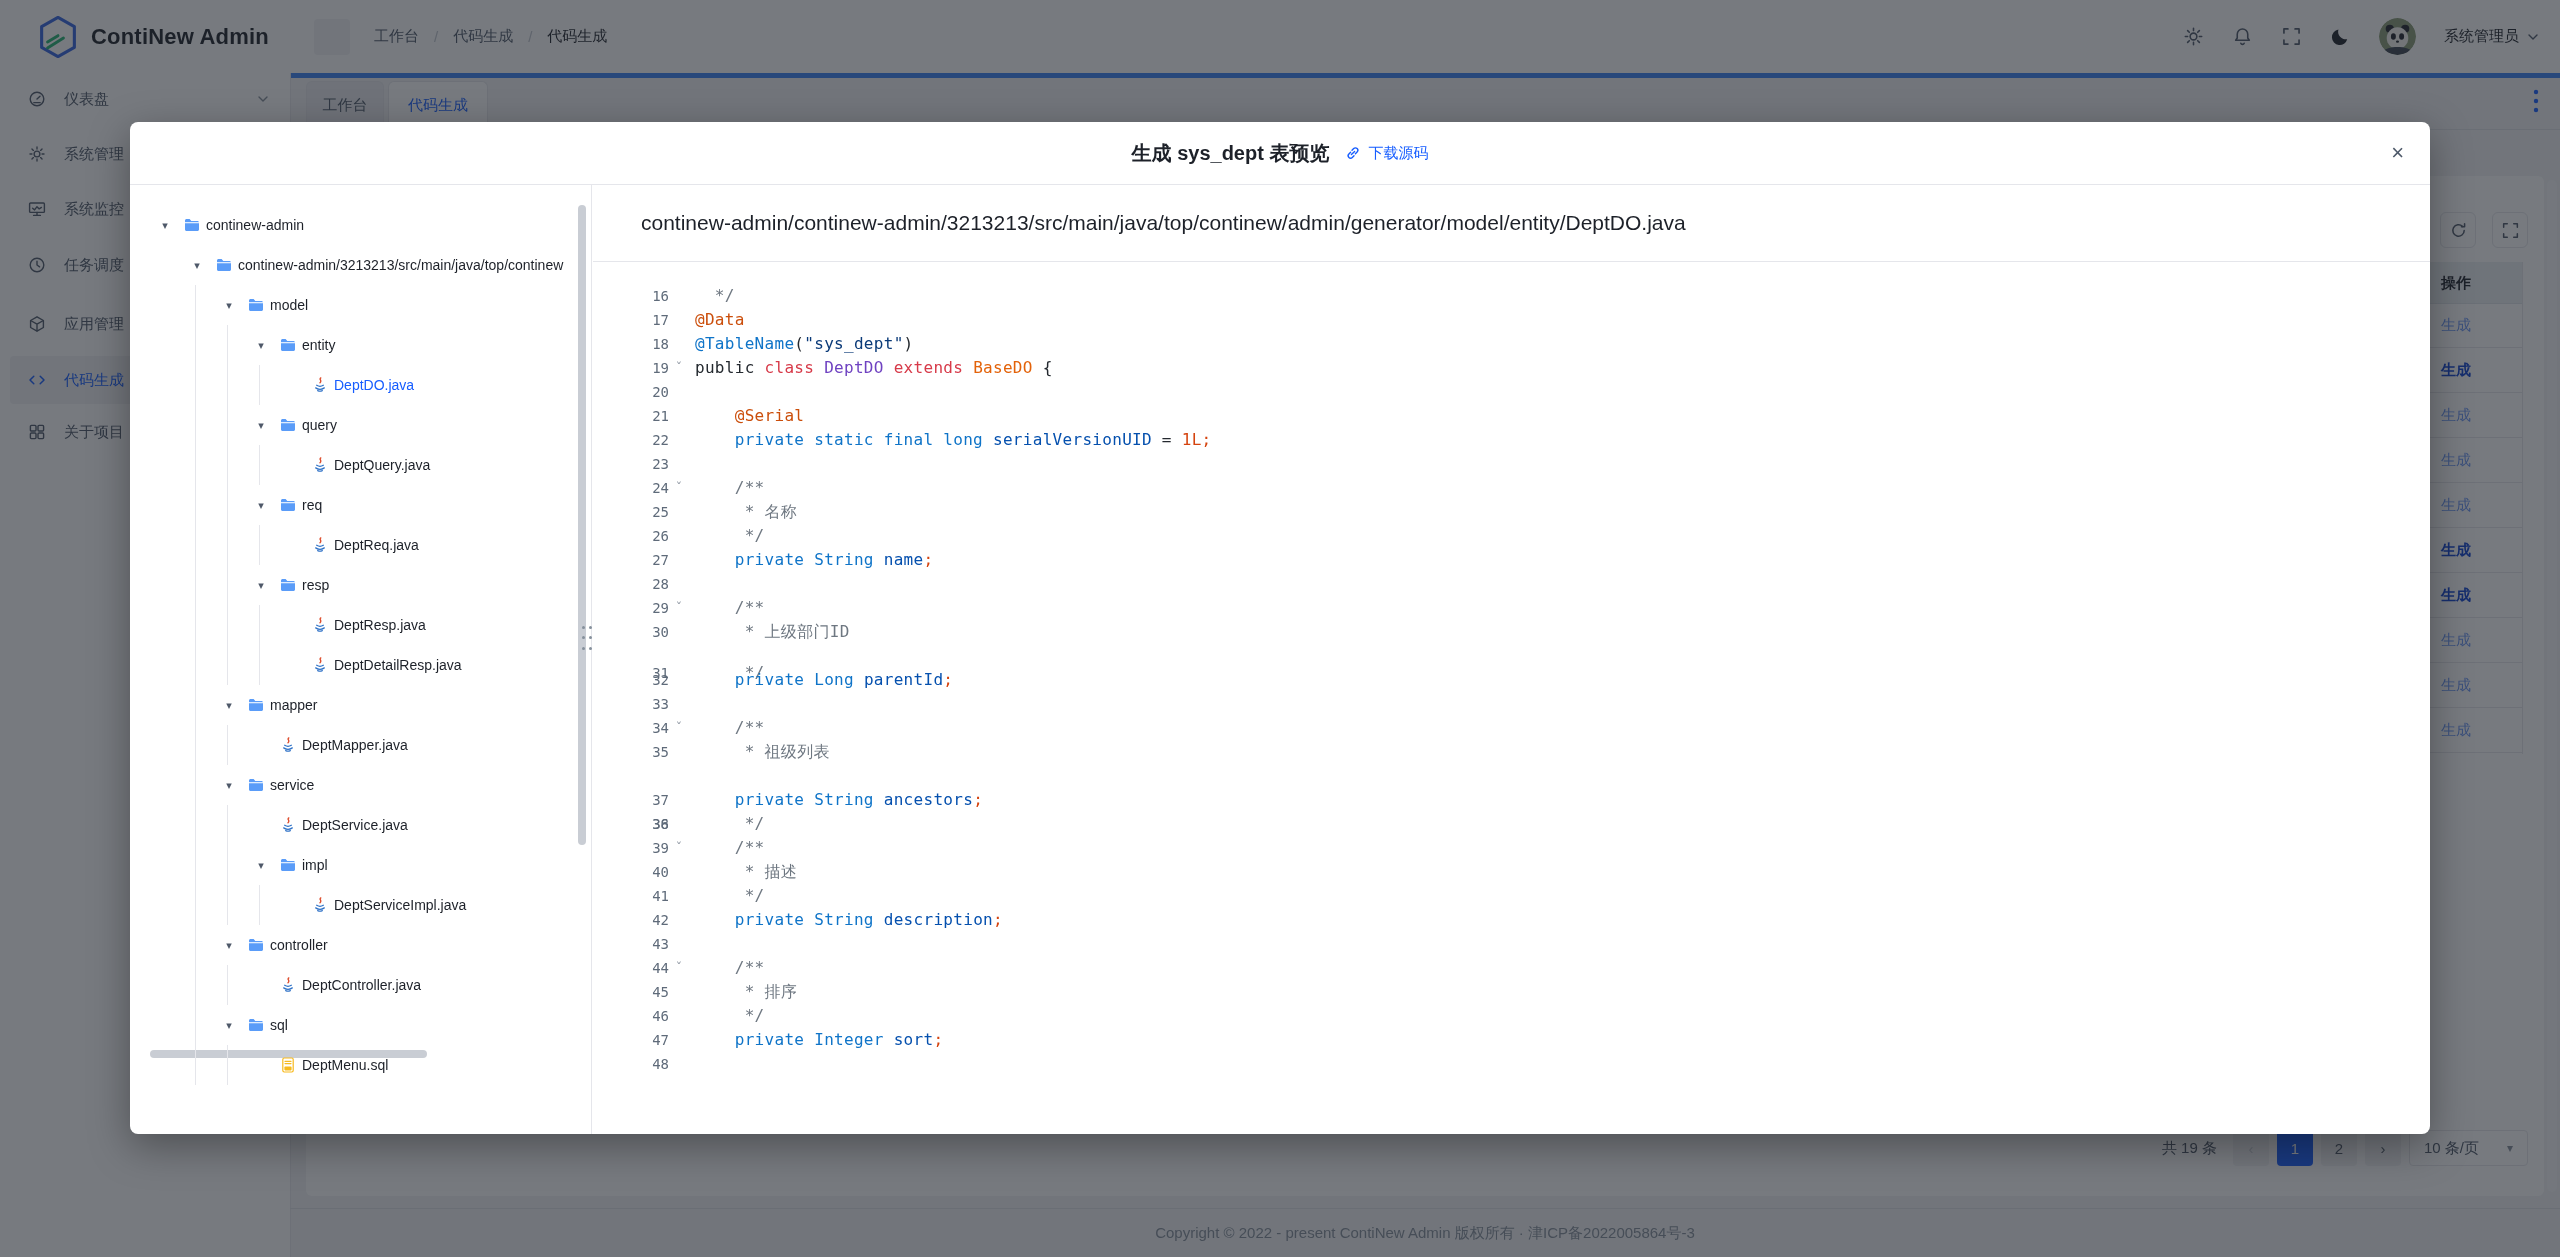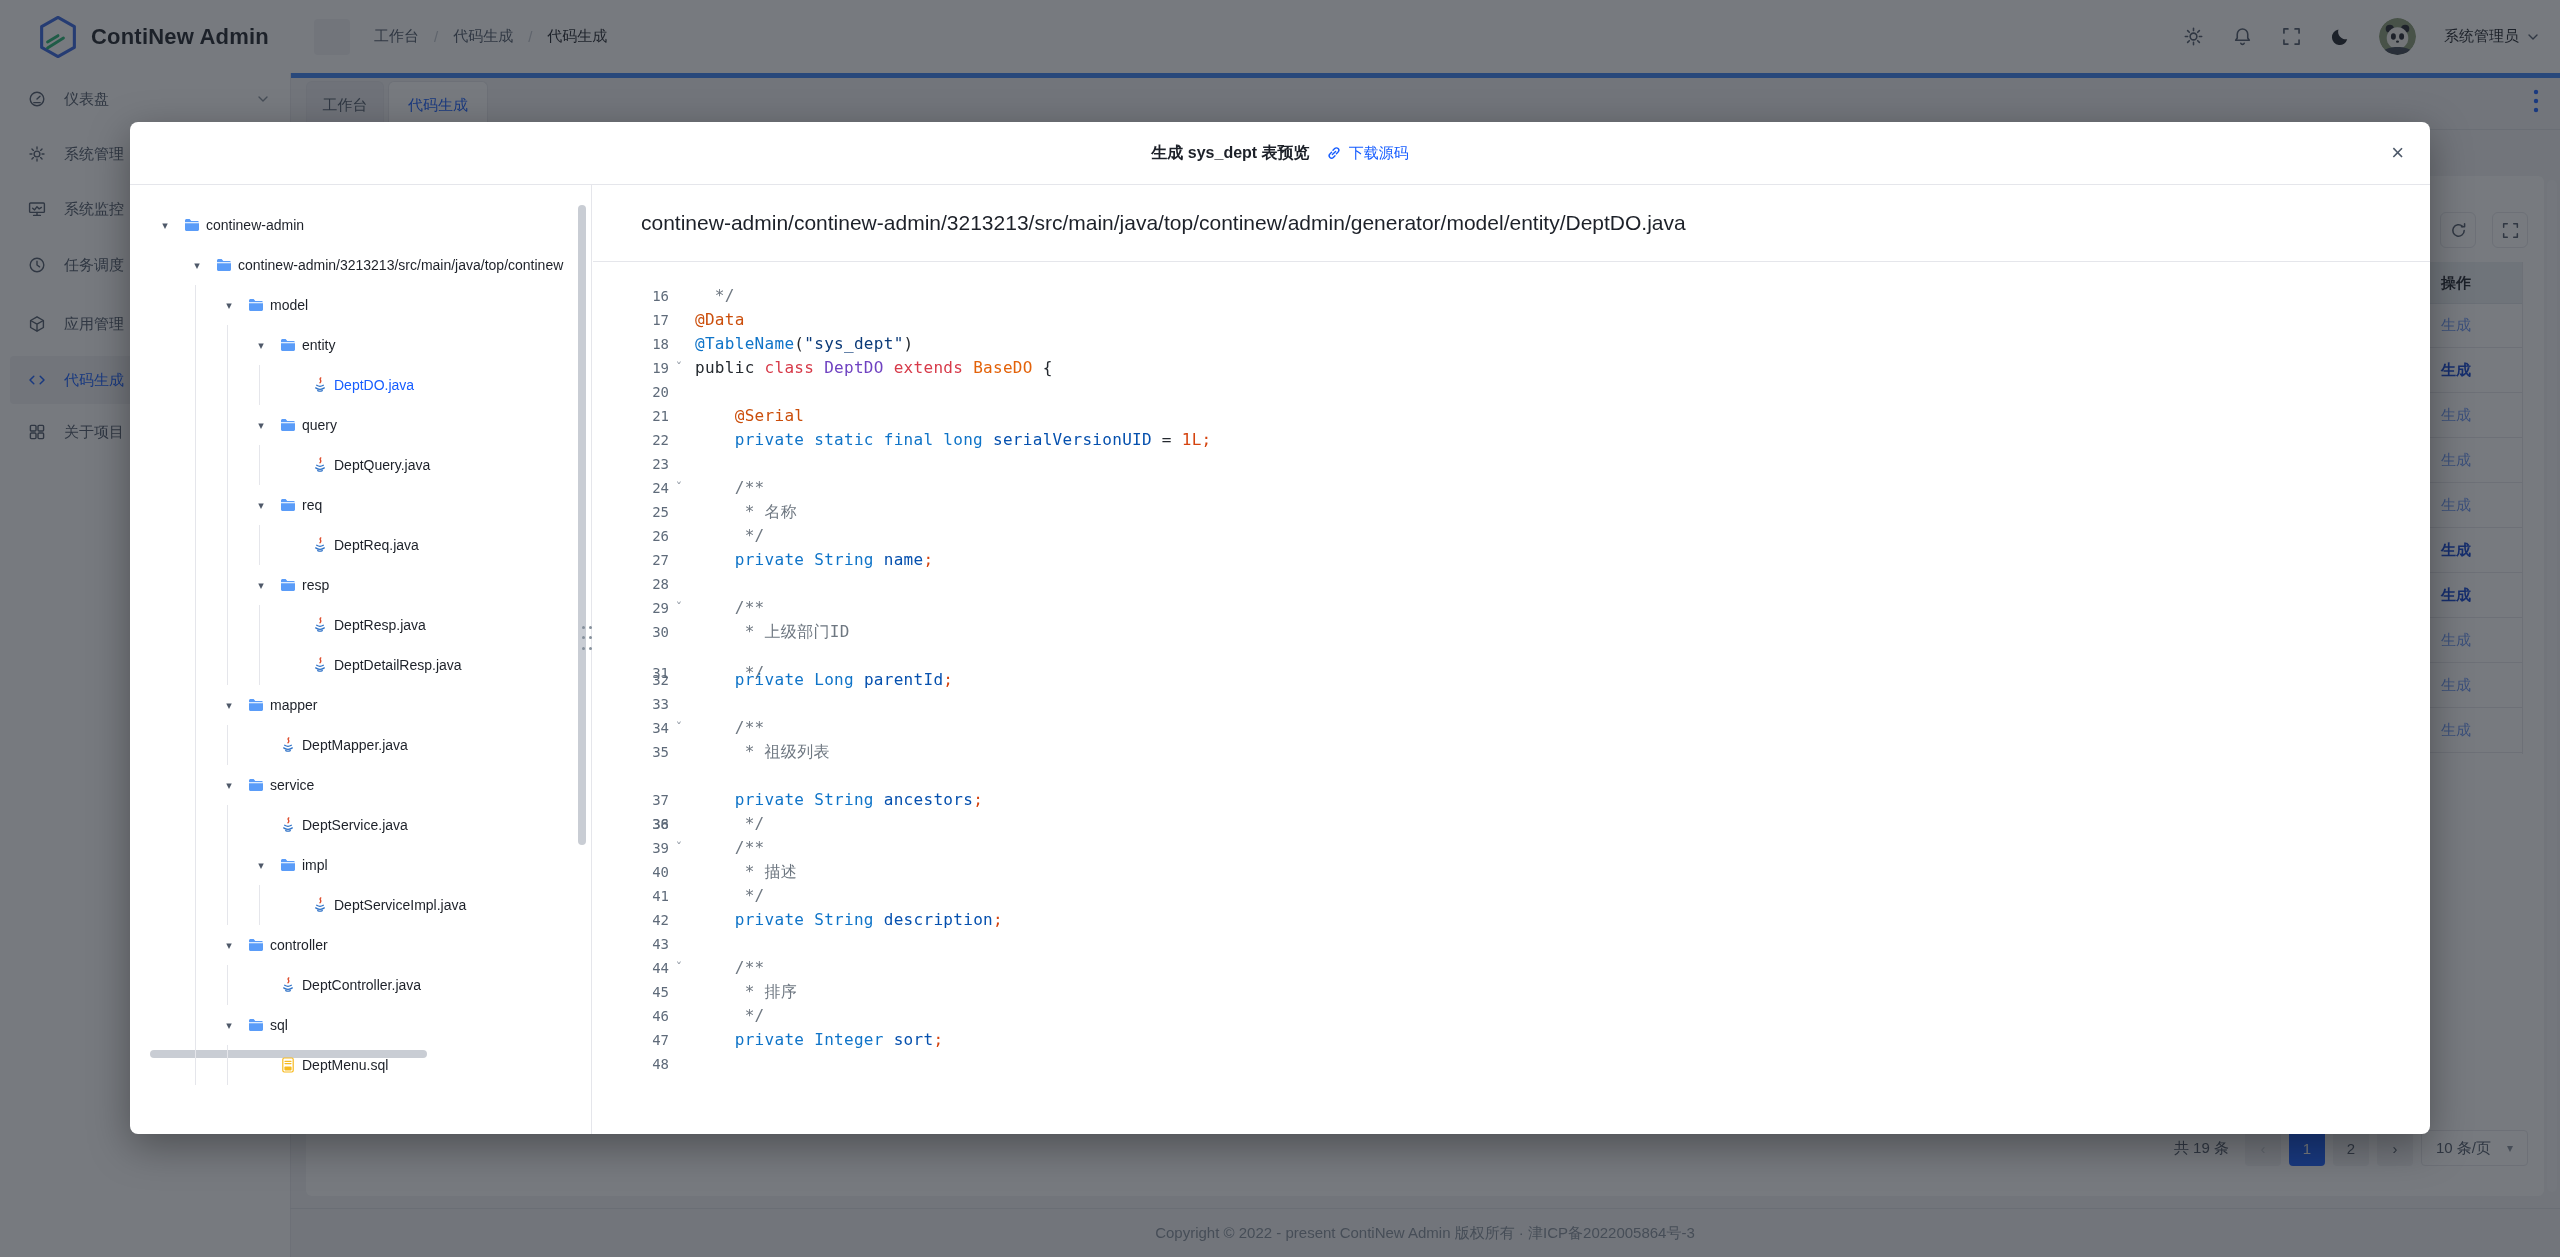--- a/index.html
+++ b/index.html
@@ -52,34 +52,34 @@
   .t-rborder{position:absolute;left:2216px;top:86px;width:1px;height:492px;background:#e5e6eb}
   .vtrack{position:absolute;right:3px;top:180px;width:10px;height:1012px;background:#f7f8fa;border-radius:5px}
 
   
   .pager{position:absolute;right:16px;bottom:30px;display:flex;align-items:center;gap:8px;font-size:15px;color:#4e5969}
   .pg-total{margin-right:8px}
   .pg-btn{min-width:36px;height:36px;border-radius:4px;display:flex;align-items:center;justify-content:center;
           background:#f2f3f5;color:#4e5969;cursor:pointer;font-size:15px;box-sizing:border-box}
   .pg-btn.disabled{color:#c9cdd4;cursor:default}
   .pg-btn.active{background:#165dff;color:#fff}
-  .pg-size{height:36px;padding:0 14px;border:1px solid #e5e6eb;border-radius:4px;display:flex;align-items:center;gap:16px;
+  .pg-size{height:36px;padding:0 14px;border:1px solid #e5e6eb;border-radius:4px;display:flex;align-items:center;gap:28px;
            background:#fff;cursor:pointer;box-sizing:border-box}
   .pg-size .caret{font-size:12px;color:#86909c}
 
   
   .footer{position:absolute;left:290px;right:0;top:1208px;height:48px;border-top:1px solid #dfe1e6;
           display:flex;align-items:center;justify-content:center;font-size:15px;color:#86909c}
 
   
   .mask{position:absolute;inset:0;background:rgba(29,33,41,.6);z-index:50}
   .modal{position:absolute;left:130px;top:122px;width:2300px;height:1012px;background:#fff;border-radius:8px;
          box-shadow:0 12px 40px rgba(0,0,0,.35);z-index:100}
   .m-header{position:relative;height:62px;border-bottom:1px solid #e5e6eb;display:flex;align-items:center;justify-content:center;gap:16px}
-  .m-title{font-size:16px;font-weight:700;color:#1d2129}
+  .m-title{font-size:20px;font-weight:700;color:#1d2129}
   .m-link{display:flex;align-items:center;gap:7px;color:#165dff;font-size:15px;cursor:pointer}
   .m-link svg{width:16px;height:16px}
   .m-close{position:absolute;right:26px;top:50%;transform:translateY(-50%);font-size:22px;color:#4e5969;cursor:pointer;line-height:1}
   .m-body{position:absolute;top:62px;left:0;right:0;bottom:0}
 
   
   .tree{position:absolute;left:0;top:0;width:462px;height:100%;border-right:1px solid #e5e6eb;overflow:hidden;box-sizing:border-box}
   .tr-row{position:absolute;left:0;width:462px;height:28px;cursor:pointer}
   .tr-caret{position:absolute;top:0;width:14px;height:28px;line-height:28px;font-size:11px;color:#4e5969;text-align:center}
   .tr-ic{position:absolute;top:6px;width:16px;height:16px}

